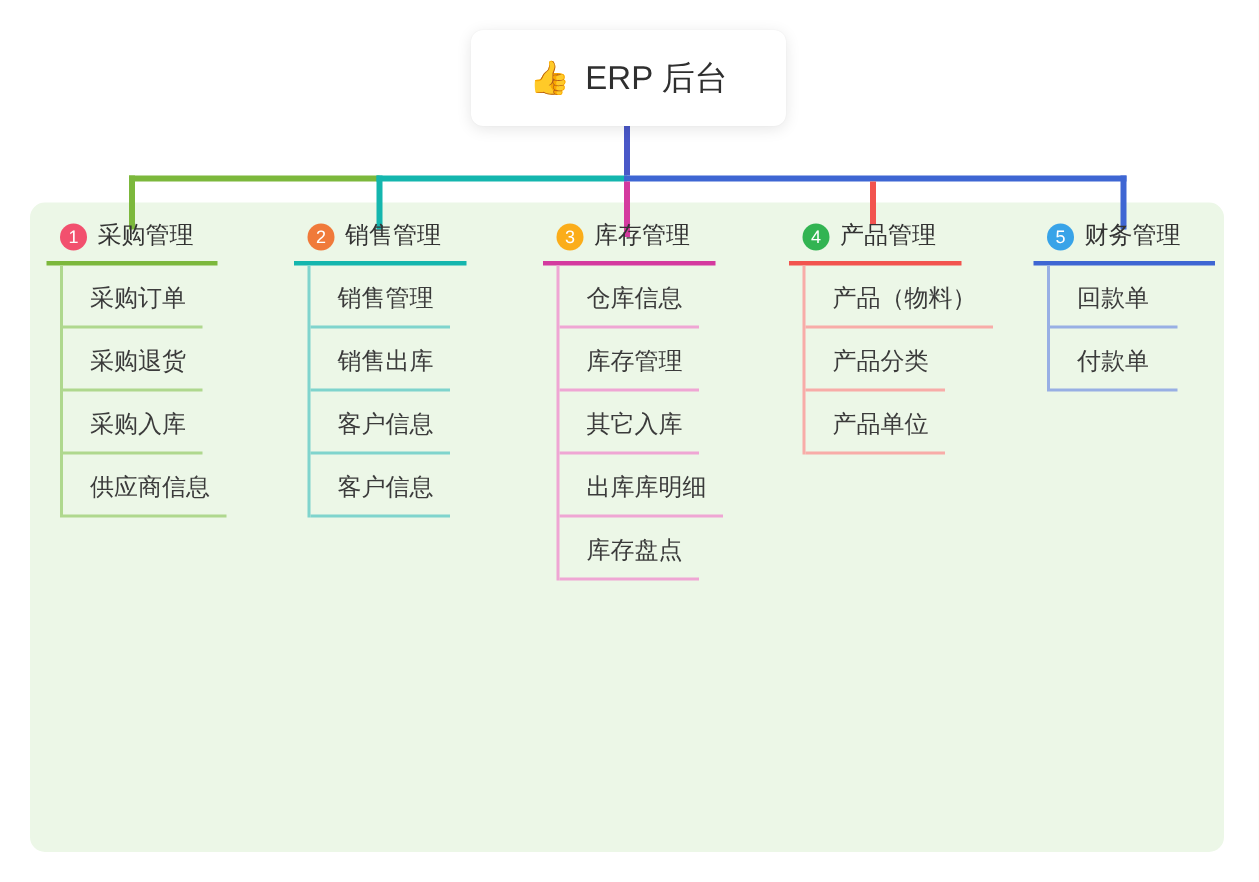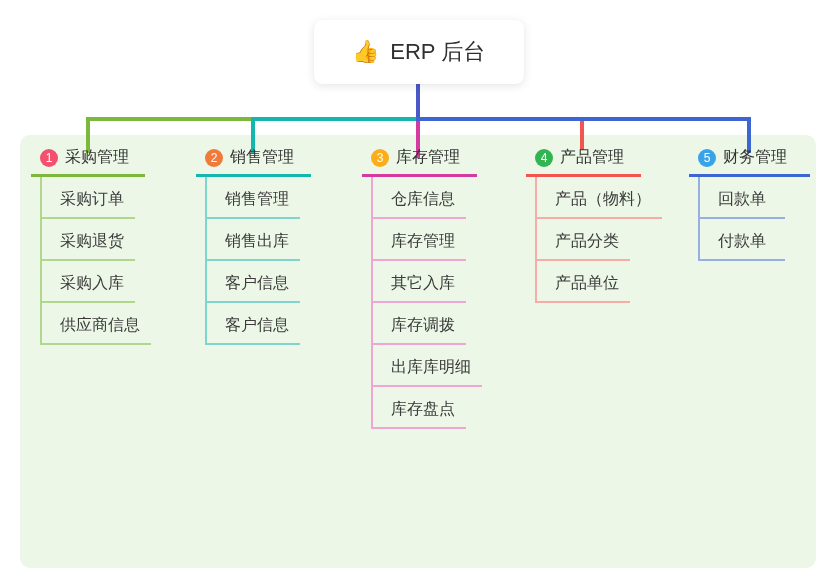--- a/index.html
+++ b/index.html
@@ -118,21 +118,20 @@
   </div>
       <div class="branch branch-3" style="--main: #D43A9F; --light: #EFA6D4; --badge: #FBAD1A;">
     <div class="hd">
       <span class="badge">3</span>
       <span>库存管理</span>
     </div>
     <div class="kids">
           <div class="kid">仓库信息</div>
           <div class="kid">库存管理</div>
           <div class="kid">其它入库</div>
-          <div class="kid">库存调拨</div>
           <div class="kid">出库库明细</div>
           <div class="kid">库存盘点</div>
         </div>
   </div>
       <div class="branch branch-4" style="--main: #F2544F; --light: #F8ACA8; --badge: #32B452;">
     <div class="hd">
       <span class="badge">4</span>
       <span>产品管理</span>
     </div>
     <div class="kids">

